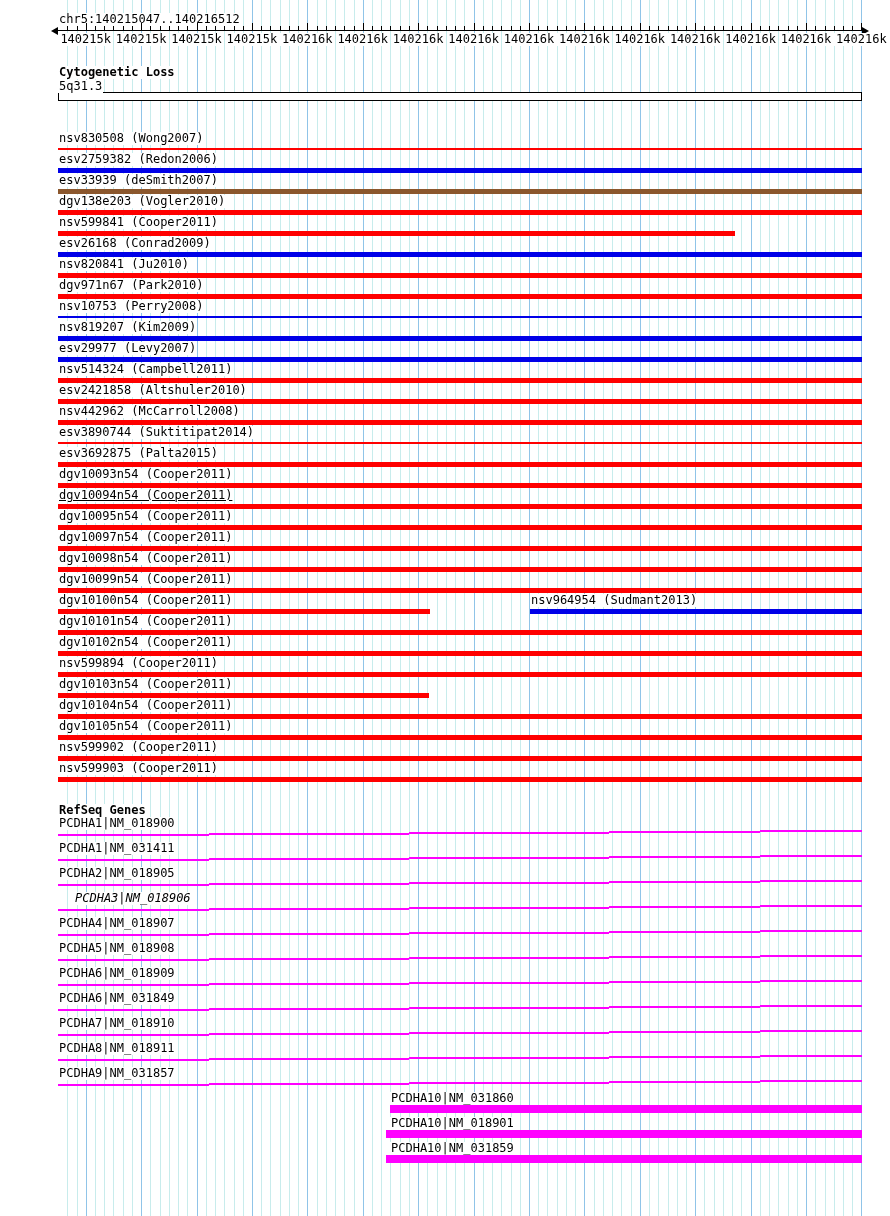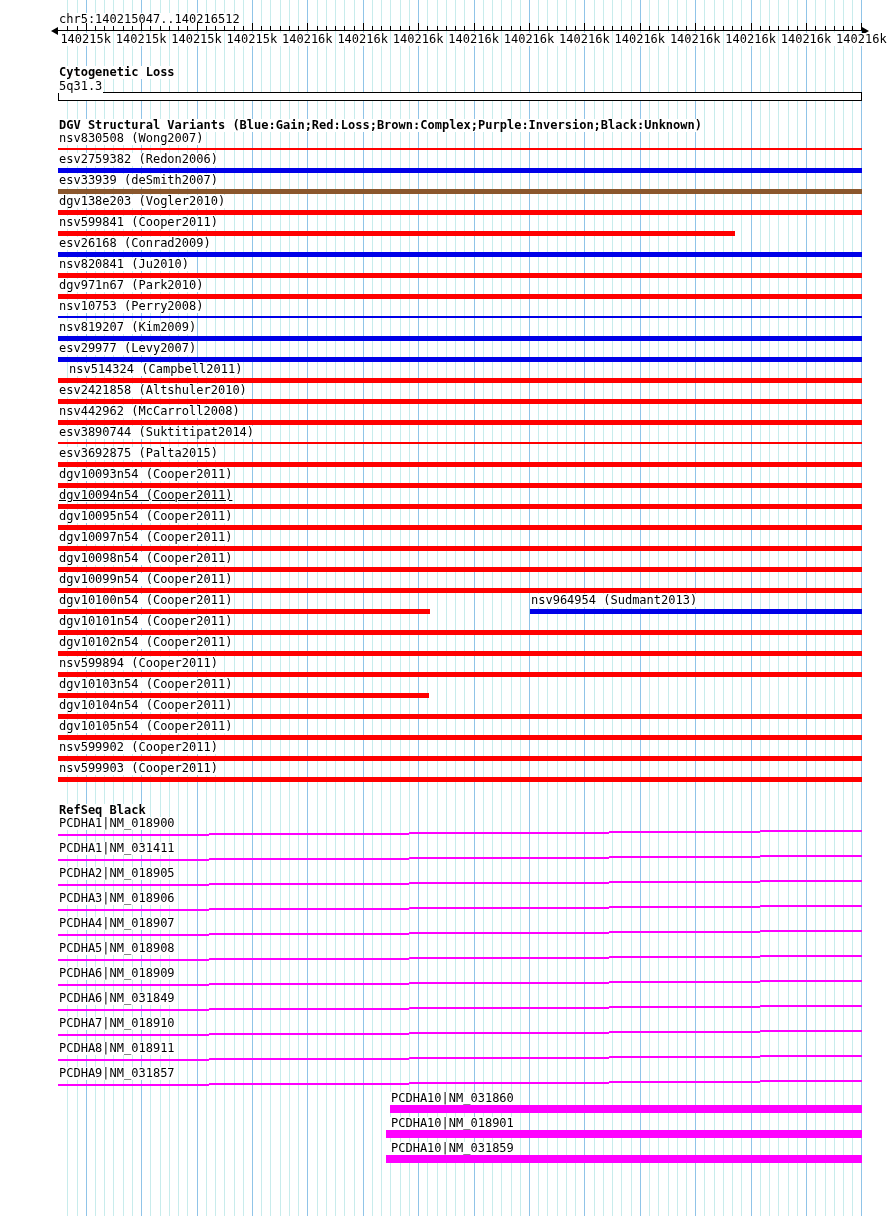--- a/index.html
+++ b/index.html
@@ -224,21 +224,20 @@
         <div class="ticklab" style="left: 723.6px;">140216k</div>
         <div class="ticklab" style="left: 779px;">140216k</div>
         <div class="ticklab" style="left: 834.4px;">140216k</div>
       </div>
   </div>
 
   <div class="hdr" style="left:58px;top:66px;">Cytogenetic Loss</div>
   <div class="lab" style="left:58px;top:80px;">5q31.3</div>
   <div id="cyto-band"></div>
 
-  <div class="hdr" style="left:58px;top:119px;">DGV Structural Variants (Blue:Gain;Red:Loss;Brown:Complex;Purple:Inversion;Black:Unknown)</div>
   <div id="dgv-rows">
       <div class="lab" style="left: 58px; top: 132px;">nsv830508 (Wong2007)</div>
       <div class="bar" style="left: 58px; width: 804px; top: 148px; height: 2px; background: rgb(255, 0, 0);"></div>
       <div class="lab" style="left: 58px; top: 153px;">esv2759382 (Redon2006)</div>
       <div class="bar" style="left: 58px; width: 804px; top: 168px; height: 5px; background: rgb(0, 0, 232);"></div>
       <div class="lab" style="left: 58px; top: 174px;">esv33939 (deSmith2007)</div>
       <div class="bar" style="left: 58px; width: 804px; top: 189px; height: 5px; background: rgb(139, 87, 45);"></div>
       <div class="lab" style="left: 58px; top: 195px;">dgv138e203 (Vogler2010)</div>
       <div class="bar" style="left: 58px; width: 804px; top: 210px; height: 5px; background: rgb(255, 0, 0);"></div>
       <div class="lab" style="left: 58px; top: 216px;">nsv599841 (Cooper2011)</div>
@@ -248,21 +247,21 @@
       <div class="lab" style="left: 58px; top: 258px;">nsv820841 (Ju2010)</div>
       <div class="bar" style="left: 58px; width: 804px; top: 273px; height: 5px; background: rgb(255, 0, 0);"></div>
       <div class="lab" style="left: 58px; top: 279px;">dgv971n67 (Park2010)</div>
       <div class="bar" style="left: 58px; width: 804px; top: 294px; height: 5px; background: rgb(255, 0, 0);"></div>
       <div class="lab" style="left: 58px; top: 300px;">nsv10753 (Perry2008)</div>
       <div class="bar" style="left: 58px; width: 804px; top: 316px; height: 2px; background: rgb(0, 0, 232);"></div>
       <div class="lab" style="left: 58px; top: 321px;">nsv819207 (Kim2009)</div>
       <div class="bar" style="left: 58px; width: 804px; top: 336px; height: 5px; background: rgb(0, 0, 232);"></div>
       <div class="lab" style="left: 58px; top: 342px;">esv29977 (Levy2007)</div>
       <div class="bar" style="left: 58px; width: 804px; top: 357px; height: 5px; background: rgb(0, 0, 232);"></div>
-      <div class="lab" style="left: 58px; top: 363px; margin-left: 10px;">nsv514324 (Campbell2011)</div>
+      <div class="lab" style="left: 58px; top: 363px;">nsv514324 (Campbell2011)</div>
       <div class="bar" style="left: 58px; width: 804px; top: 378px; height: 5px; background: rgb(255, 0, 0);"></div>
       <div class="lab" style="left: 58px; top: 384px;">esv2421858 (Altshuler2010)</div>
       <div class="bar" style="left: 58px; width: 804px; top: 399px; height: 5px; background: rgb(255, 0, 0);"></div>
       <div class="lab" style="left: 58px; top: 405px;">nsv442962 (McCarroll2008)</div>
       <div class="bar" style="left: 58px; width: 804px; top: 420px; height: 5px; background: rgb(255, 0, 0);"></div>
       <div class="lab" style="left: 58px; top: 426px;">esv3890744 (Suktitipat2014)</div>
       <div class="bar" style="left: 58px; width: 804px; top: 442px; height: 2px; background: rgb(255, 0, 0);"></div>
       <div class="lab" style="left: 58px; top: 447px;">esv3692875 (Palta2015)</div>
       <div class="bar" style="left: 58px; width: 804px; top: 462px; height: 5px; background: rgb(255, 0, 0);"></div>
       <div class="lab" style="left: 58px; top: 468px;">dgv10093n54 (Cooper2011)</div>
@@ -292,41 +291,41 @@
       <div class="lab" style="left: 58px; top: 699px;">dgv10104n54 (Cooper2011)</div>
       <div class="bar" style="left: 58px; width: 804px; top: 714px; height: 5px; background: rgb(255, 0, 0);"></div>
       <div class="lab" style="left: 58px; top: 720px;">dgv10105n54 (Cooper2011)</div>
       <div class="bar" style="left: 58px; width: 804px; top: 735px; height: 5px; background: rgb(255, 0, 0);"></div>
       <div class="lab" style="left: 58px; top: 741px;">nsv599902 (Cooper2011)</div>
       <div class="bar" style="left: 58px; width: 804px; top: 756px; height: 5px; background: rgb(255, 0, 0);"></div>
       <div class="lab" style="left: 58px; top: 762px;">nsv599903 (Cooper2011)</div>
       <div class="bar" style="left: 58px; width: 804px; top: 777px; height: 5px; background: rgb(255, 0, 0);"></div>
     </div>
 
-  <div class="hdr" style="left:58px;top:804px;">RefSeq Black</div>
+  <div class="hdr" style="left:58px;top:804px;">RefSeq Genes</div>
   <div id="gene-rows">
       <div class="lab" style="left: 58px; top: 817px;">PCDHA1|NM_018900</div>
       <div class="bar" style="left: 58px; width: 151px; top: 834px; height: 2px; background: rgb(255, 0, 255);"></div>
       <div class="bar" style="left: 209px; width: 200px; top: 833px; height: 2px; background: rgb(255, 0, 255);"></div>
       <div class="bar" style="left: 409px; width: 200px; top: 832px; height: 2px; background: rgb(255, 0, 255);"></div>
       <div class="bar" style="left: 609px; width: 151px; top: 831px; height: 2px; background: rgb(255, 0, 255);"></div>
       <div class="bar" style="left: 760px; width: 102px; top: 830px; height: 2px; background: rgb(255, 0, 255);"></div>
       <div class="lab" style="left: 58px; top: 842px;">PCDHA1|NM_031411</div>
       <div class="bar" style="left: 58px; width: 151px; top: 859px; height: 2px; background: rgb(255, 0, 255);"></div>
       <div class="bar" style="left: 209px; width: 200px; top: 858px; height: 2px; background: rgb(255, 0, 255);"></div>
       <div class="bar" style="left: 409px; width: 200px; top: 857px; height: 2px; background: rgb(255, 0, 255);"></div>
       <div class="bar" style="left: 609px; width: 151px; top: 856px; height: 2px; background: rgb(255, 0, 255);"></div>
       <div class="bar" style="left: 760px; width: 102px; top: 855px; height: 2px; background: rgb(255, 0, 255);"></div>
       <div class="lab" style="left: 58px; top: 867px;">PCDHA2|NM_018905</div>
       <div class="bar" style="left: 58px; width: 151px; top: 884px; height: 2px; background: rgb(255, 0, 255);"></div>
       <div class="bar" style="left: 209px; width: 200px; top: 883px; height: 2px; background: rgb(255, 0, 255);"></div>
       <div class="bar" style="left: 409px; width: 200px; top: 882px; height: 2px; background: rgb(255, 0, 255);"></div>
       <div class="bar" style="left: 609px; width: 151px; top: 881px; height: 2px; background: rgb(255, 0, 255);"></div>
       <div class="bar" style="left: 760px; width: 102px; top: 880px; height: 2px; background: rgb(255, 0, 255);"></div>
-      <div class="lab" style="left: 58px; top: 892px;">PCDHA3|NM_018906</div>
+      <div class="lab" style="left: 74px; top: 892px; font-style: italic;">PCDHA3|NM_018906</div>
       <div class="bar" style="left: 58px; width: 151px; top: 909px; height: 2px; background: rgb(255, 0, 255);"></div>
       <div class="bar" style="left: 209px; width: 200px; top: 908px; height: 2px; background: rgb(255, 0, 255);"></div>
       <div class="bar" style="left: 409px; width: 200px; top: 907px; height: 2px; background: rgb(255, 0, 255);"></div>
       <div class="bar" style="left: 609px; width: 151px; top: 906px; height: 2px; background: rgb(255, 0, 255);"></div>
       <div class="bar" style="left: 760px; width: 102px; top: 905px; height: 2px; background: rgb(255, 0, 255);"></div>
       <div class="lab" style="left: 58px; top: 917px;">PCDHA4|NM_018907</div>
       <div class="bar" style="left: 58px; width: 151px; top: 934px; height: 2px; background: rgb(255, 0, 255);"></div>
       <div class="bar" style="left: 209px; width: 200px; top: 933px; height: 2px; background: rgb(255, 0, 255);"></div>
       <div class="bar" style="left: 409px; width: 200px; top: 932px; height: 2px; background: rgb(255, 0, 255);"></div>
       <div class="bar" style="left: 609px; width: 151px; top: 931px; height: 2px; background: rgb(255, 0, 255);"></div>

